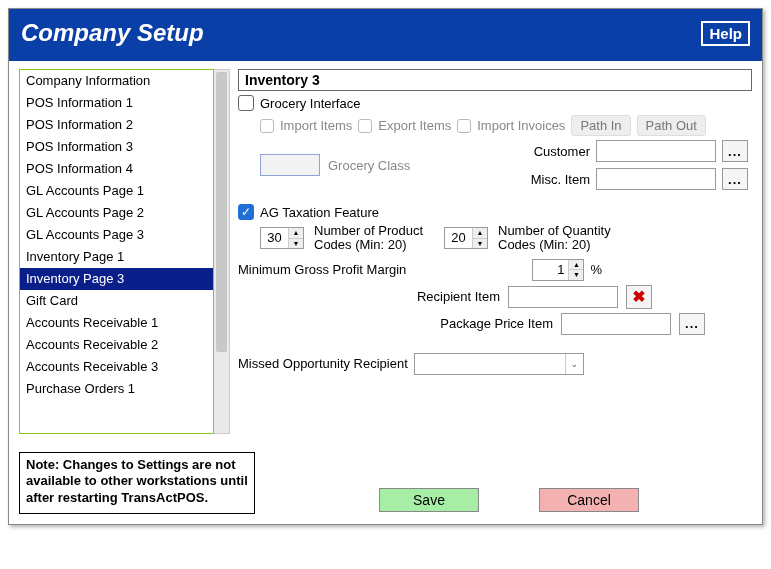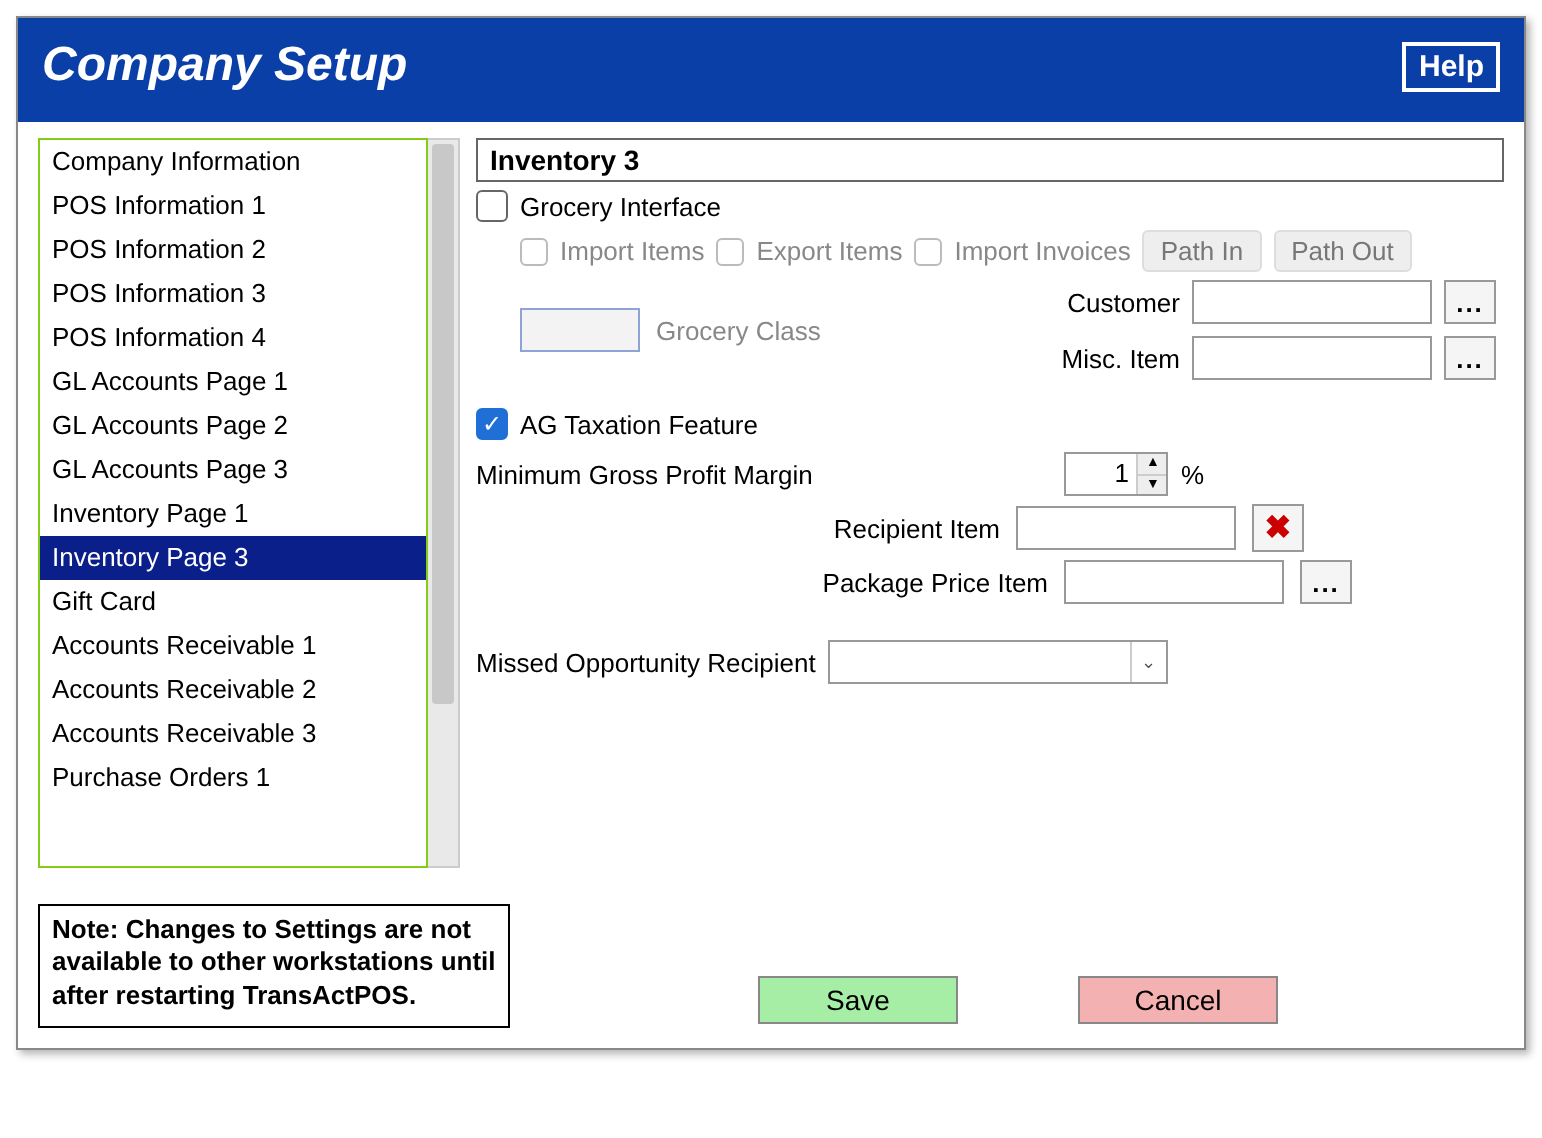--- a/index.html
+++ b/index.html
@@ -300,41 +300,59 @@
             <span class="field-label">Misc. Item</span>
             <input class="text-in" value="" style="">
             <span class="ellipsis-btn">...</span>
           </div>
         </div>
 
         <div class="row" style="margin-top:14px;">
           <span class="chk checked">✓</span>
           <span>AG Taxation Feature</span>
         </div>
+        <div class="row indent" style="gap:10px;">
+          <div class="spinner">
+            <div class="val">30</div>
+            <div class="arrows">
+              <div>▲</div>
+              <div>▼</div>
+            </div>
+          </div>
+          <span style="width:120px; line-height:1.1;">Number of Product Codes (Min: 20)</span>
+          <div class="spinner">
+            <div class="val">20</div>
+            <div class="arrows">
+              <div>▲</div>
+              <div>▼</div>
+            </div>
+          </div>
+          <span style="width:130px; line-height:1.1;">Number of Quantity Codes (Min: 20)</span>
+        </div>
 
         <div class="row" style="margin-top:6px;">
           <span>Minimum Gross Profit Margin</span>
           <div style="margin-left:auto; display:flex; align-items:center; gap:6px; margin-right:150px;">
             <div class="spinner">
               <div class="val" style="width:36px; text-align:right; padding-right:4px;">1</div>
               <div class="arrows">
                 <div>▲</div>
                 <div>▼</div>
               </div>
             </div>
             <span>%</span>
           </div>
         </div>
 
         <div class="row" style="justify-content:flex-end; gap:8px; margin-right:100px;">
           <span class="field-label">Recipient Item</span>
           <input class="text-in" style="width: 110px;" value="">
           <span class="x-btn">✖</span>
         </div>
-        <div class="row" style="justify-content:flex-end; gap:8px; margin-right:76px;">
+        <div class="row" style="justify-content:flex-end; gap:8px; margin-right:47px;">
           <span class="field-label">Package Price Item</span>
           <input class="text-in" style="width: 110px;" value="">
           <span class="ellipsis-btn">...</span>
         </div>
 
         <div class="row" style="margin-top:18px;">
           <span>Missed Opportunity Recipient</span>
           <div class="combo" style="width:170px;">
             <div class="cval"></div>
             <div class="carrow">⌄</div>

